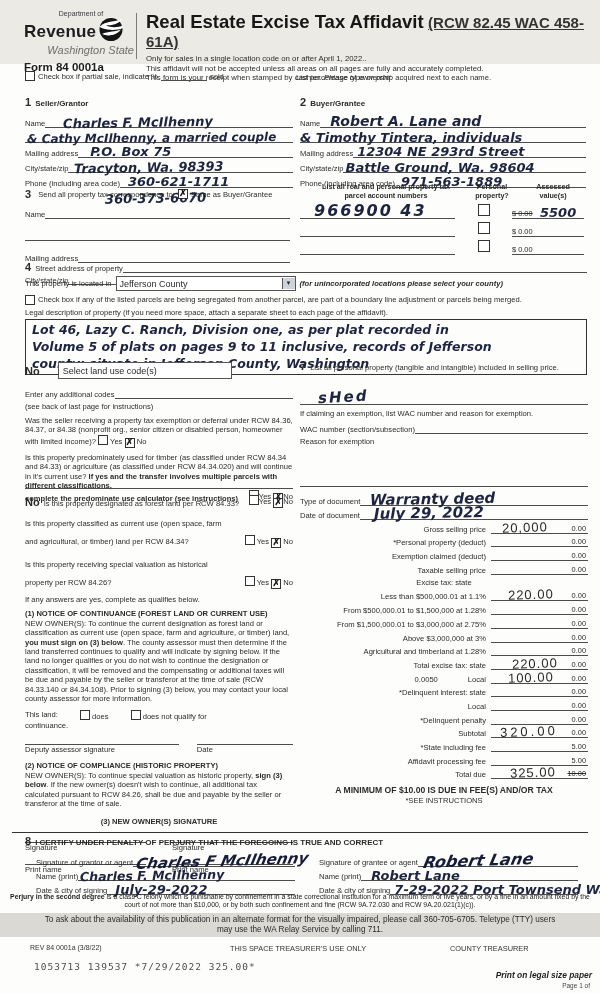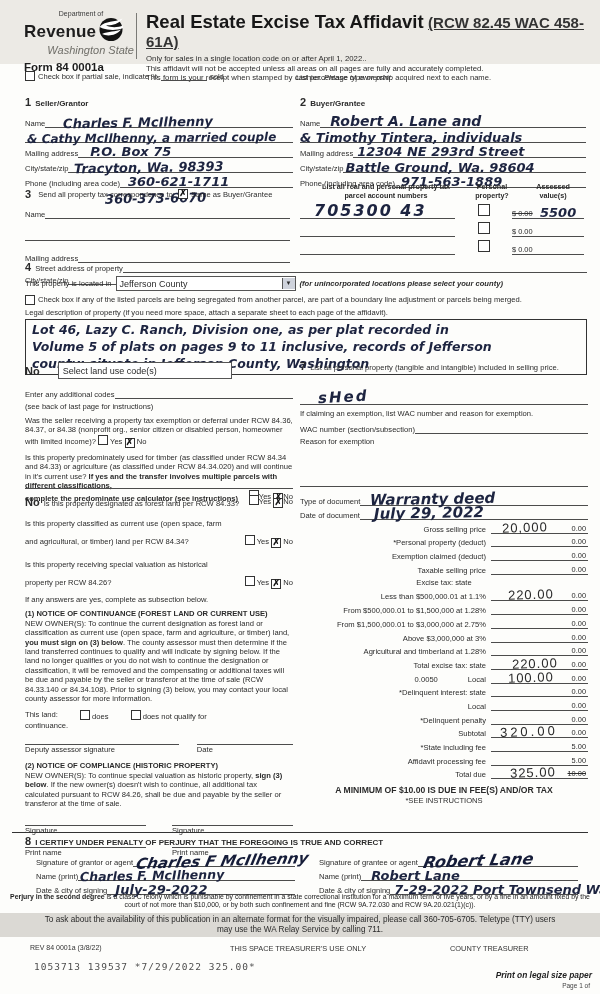--- a/index.html
+++ b/index.html
@@ -173,21 +173,21 @@
   </div>
 
   <div class="abs" style="left:300px;top:183px;width:288px;">
     <div style="display:flex;justify-content:flex-end;">
       <div style="width:160px;text-align:center;font-size:7.2px;font-weight:bold;line-height:8.6px;"><span>List all real and personal property tax</span><br><span>parcel account numbers</span></div>
       <div style="width:52px;text-align:center;font-size:7.2px;font-weight:bold;line-height:8.6px;"><span>Personal</span><br><span>property?</span></div>
       <div style="width:70px;text-align:center;font-size:7.2px;font-weight:bold;line-height:8.6px;"><span>Assessed</span><br><span>value(s)</span></div>
     </div>
     <div style="display:flex;align-items:flex-end;margin-top:2px;height:17px;">
       <div class="fline" style="width:155px;flex:none;">
-          <span class="hw" style="position:absolute;left:14px;bottom:-2px;font-size:16px;letter-spacing:2px;white-space:nowrap;">705300 43</span>
+          <span class="hw" style="position:absolute;left:14px;bottom:-2px;font-size:16px;letter-spacing:2px;white-space:nowrap;">966900 43</span>
         </div>
       <div style="width:57px;text-align:center;"><span class="cb" style="width:10px;height:10px;"></span></div>
       <div class="fline" style="width:72px;flex:none;">
         <span class="strike" style="position:absolute;left:0;bottom:0;font-size:7.4px;color:#333;">$ 0.00</span>
         <span class="hw" style="position:absolute;left:28px;bottom:-2px;font-size:13px;">5500</span>
       </div>
     </div>
     <div style="display:flex;align-items:flex-end;margin-top:4px;height:14px;">
       <div class="fline" style="width:155px;flex:none;"></div>
       <div style="width:57px;text-align:center;"><span class="cb" style="width:10px;height:10px;"></span></div>
@@ -278,39 +278,40 @@
       <span class="yn"><span class="cb"></span><span>Yes</span> <span class="cb">✗</span><span>No</span></span>
     </div>
     <div style="position:relative;margin-top:4px;padding-right:58px;">
       <span class="para">Is this property classified as current use (open space, farm and agricultural, or timber) land per RCW 84.34?</span>
       <span class="yn" style="position:absolute;right:0;bottom:0;"><span class="cb"></span> <span>Yes</span> <span class="cb">✗</span> <span>No</span></span>
     </div>
     <div style="position:relative;margin-top:5px;padding-right:58px;">
       <span class="para">Is this property receiving special valuation as historical property per RCW 84.26?</span>
       <span class="yn" style="position:absolute;right:0;bottom:0;"><span class="cb"></span> <span>Yes</span> <span class="cb">✗</span> <span>No</span></span>
     </div>
-    <div class="para" style="margin-top:6px;">If any answers are yes, complete as subsection below.</div>
+    <div class="para" style="margin-top:6px;">If any answers are yes, complete as qualifies below.</div>
     <div class="para" style="margin-top:5px;"><b>(1) NOTICE OF CONTINUANCE (FOREST LAND OR CURRENT USE)</b></div>
     <div class="para"><span>NEW OWNER(S): To continue the current designation as forest land or classification as current use (open space, farm and agriculture, or timber) land, </span><b>you must sign on (3) below</b><span>. The county assessor must then determine if the land transferred continues to qualify and will indicate by signing below. If the land no longer qualifies or you do not wish to continue the designation or classification, it will be removed and the compensating or additional taxes will be due and payable by the seller or transferor at the time of sale (RCW 84.33.140 or 84.34.108). Prior to signing (3) below, you may contact your local county assessor for more information.</span></div>
     <div style="display:flex;gap:22px;margin-top:7px;align-items:flex-start;">
       <span class="lab">This land:</span>
       <span class="yn"><span class="cb"></span> <span>does</span></span>
       <span class="yn"><span class="cb"></span> <span>does not qualify for</span></span>
     </div>
     <div class="lab">continuance.</div>
     <div style="display:flex;gap:18px;margin-top:14px;">
       <span style="flex:1.6;border-bottom:1px solid #4c4c4c;"></span>
       <span style="flex:1;border-bottom:1px solid #4c4c4c;"></span>
     </div>
     <div style="display:flex;gap:18px;">
       <span class="lab" style="flex:1.6;">Deputy assessor signature</span>
       <span class="lab" style="flex:1;">Date</span>
     </div>
     <div class="para" style="margin-top:7px;"><b>(2) NOTICE OF COMPLIANCE (HISTORIC PROPERTY)</b></div>
     <div class="para"><span>NEW OWNER(S): To continue special valuation as historic property, </span><b>sign (3) below</b><span>. If the new owner(s) doesn't wish to continue, all additional tax calculated pursuant to RCW 84.26, shall be due and payable by the seller or transferor at the time of sale.</span></div>
+    <div class="para" style="text-align:center;margin-top:8px;"><b>(3) NEW OWNER(S) SIGNATURE</b></div>
     <div style="display:flex;gap:26px;margin-top:16px;">
       <span style="flex:1;border-bottom:1px solid #4c4c4c;"></span>
       <span style="flex:1;border-bottom:1px solid #4c4c4c;"></span>
     </div>
     <div style="display:flex;gap:26px;">
       <span class="lab" style="flex:1;">Signature</span>
       <span class="lab" style="flex:1;">Signature</span>
     </div>
     <div style="display:flex;gap:26px;margin-top:12px;">
       <span style="flex:1;border-bottom:1px solid #4c4c4c;"></span>

